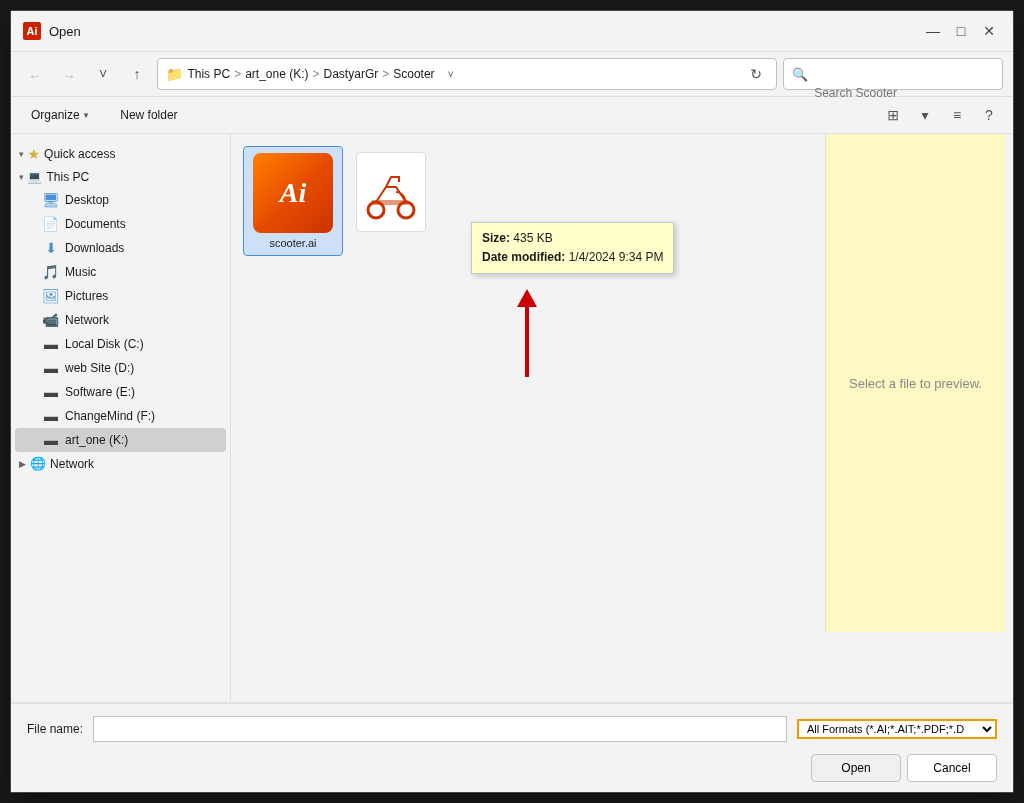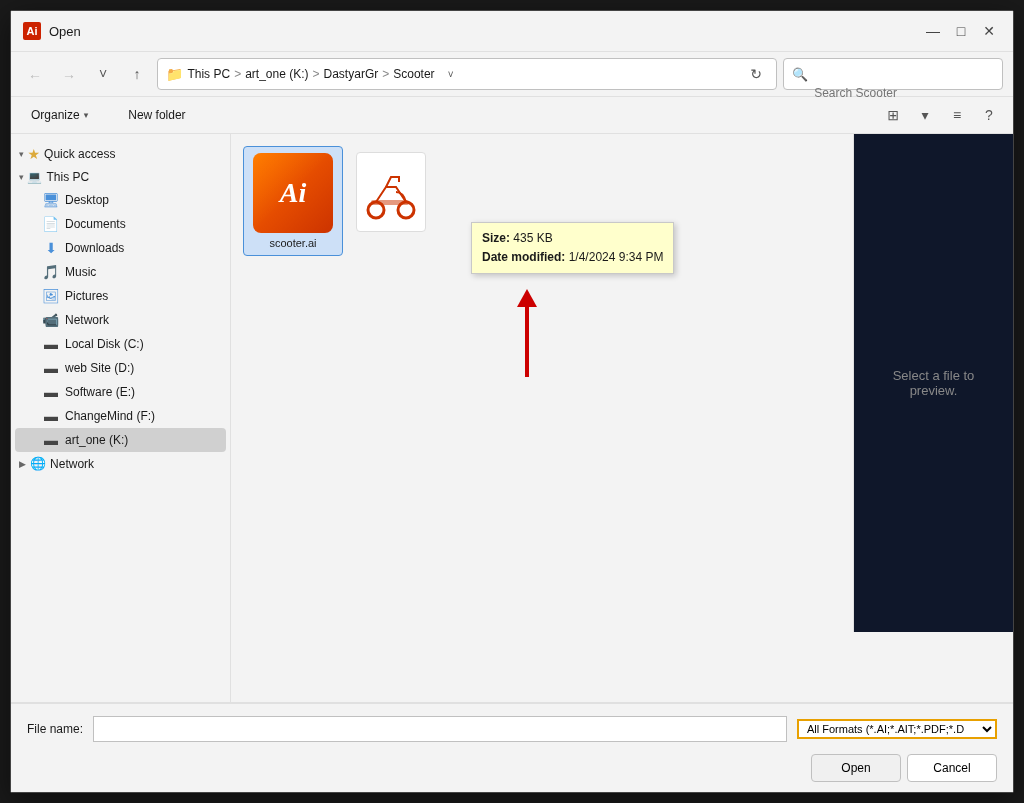--- a/index.html
+++ b/index.html
@@ -154,21 +154,21 @@
       flex: 1;
       margin-top: 38px;
     }
     
     
     .toolbar {
       background: #f3f3f3;
       padding: 4px 10px;
       display: flex;
       align-items: center;
-      gap: 20px;
+      gap: 12px;
       border-bottom: 1px solid #e0e0e0;
     }
     .toolbar-btn {
       height: 28px;
       padding: 0 10px;
       background: transparent;
       border: none;
       cursor: pointer;
       font-size: 12px;
       color: #1a1a1a;
@@ -596,21 +596,21 @@
           <defs>
             <marker id="arrowhead" markerWidth="10" markerHeight="7" refX="10" refY="3.5" orient="auto">
               <polygon points="0 0, 10 3.5, 0 7" fill="#cc0000"></polygon>
             </marker>
           </defs>
           <line x1="20" y1="20" x2="110" y2="140" stroke="#cc0000" stroke-width="4" marker-end="url(#arrowhead)"></line>
         </svg>
 
       </div>
 
-      <div class="preview-area" style="position:absolute; right:0; top:0; bottom:70px; width:160px; border-left:1px solid #e0e0e0; background:#0f172a; display:flex; align-items:center; justify-content:center;">
+      <div class="preview-area" style="position:absolute; right:8px; top:0; bottom:70px; width:180px; border-left:1px solid #e0e0e0; background:#fef9c3; display:flex; align-items:center; justify-content:center;">
         <span>Select a file to preview.</span>
       </div>
     </div>
   </div>
 
   <div style="background:#f3f3f3; border-top:1px solid #e0e0e0;">
     <div class="bottom-bar">
       <label class="filename-label">File name:</label>
       <input class="filename-input" type="text" style="">
       <select class="format-select">

